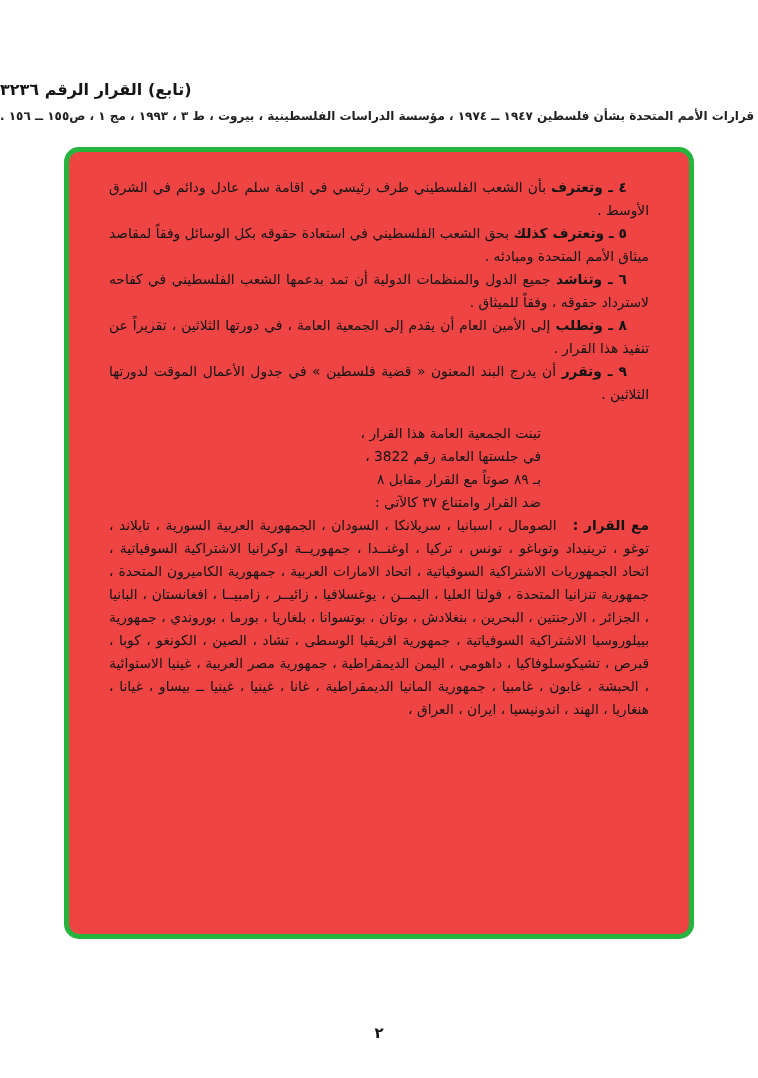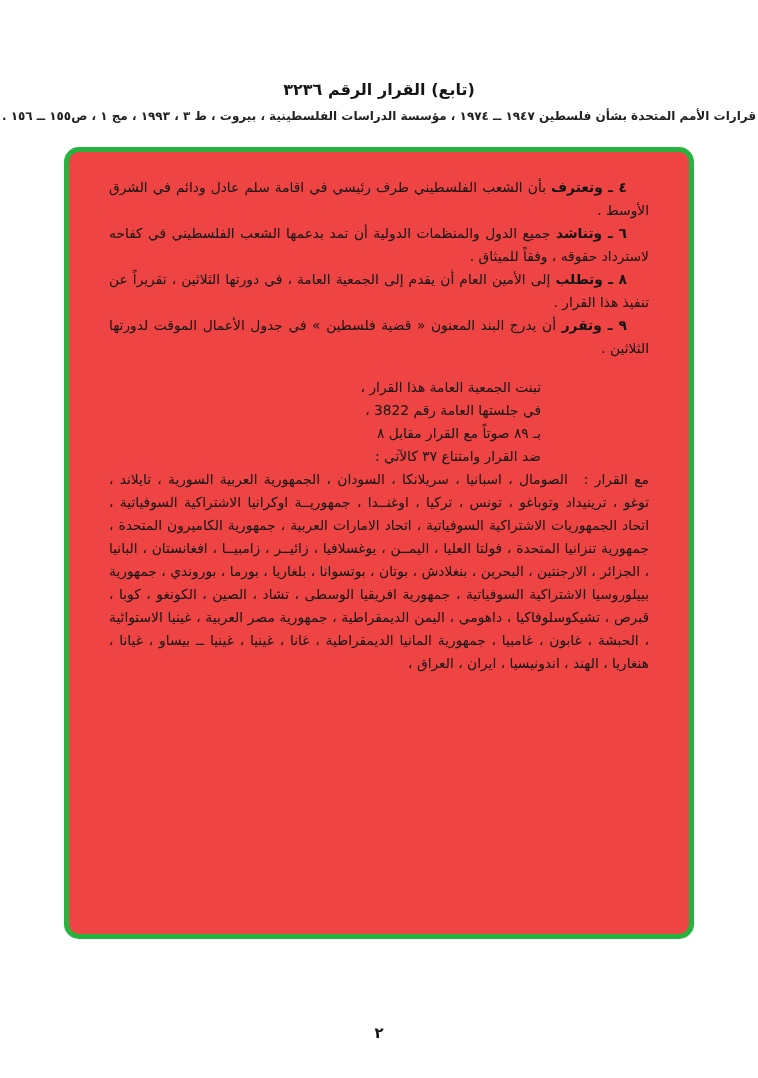--- a/index.html
+++ b/index.html
@@ -7,21 +7,21 @@
   body {
     width: 758px;
     height: 1078px;
     position: relative;
     font-family: "DejaVu Sans", sans-serif;
     color: #161616;
     overflow: hidden;
   }
   .page { width: 758px; height: 1078px; position: relative; }
 
-  .doc-header { text-align: center; padding-top: 80px; direction: rtl; }
+  .doc-header { text-align: left; padding-top: 80px; direction: rtl; }
   .doc-title { font-size: 16px; font-weight: bold; letter-spacing: 0.5px; }
   .doc-citation { font-size: 12px; font-weight: bold; margin-top: 10px; color: #222; }
 
   .frame {
     width: 630px;
     height: 792px;
     margin: 24px auto 0 auto;
     border: 5px solid var(--accent, #27b43e);
     border-radius: 15px;
     padding: 24px 40px 0 40px;
@@ -35,21 +35,21 @@
     text-align: justify;
     color: #141414;
   }
   .para { text-indent: 22px; margin: 0; }
   .lead { font-weight: bold; }
 
   .adoption { margin: 16px 108px 0 0; }
   .adoption p { text-align: right; text-indent: 0; }
 
   .vote-para { margin: 0; }
-  .vote-label { margin-left: 16px; white-space: nowrap; }
+  .vote-label { margin-left: 16px; white-space: nowrap; font-weight: bold; }
 
   .page-number {
     position: absolute;
     bottom: 36px;
     left: 0;
     width: 100%;
     text-align: center;
     font-weight: bold;
     font-size: 15px;
   }
@@ -62,20 +62,21 @@
   <header class="doc-header">
     <h1 class="doc-title">(تابع) القرار الرقم ٣٢٣٦</h1>
     <p class="doc-citation">قرارات الأمم المتحدة بشأن فلسطين ١٩٤٧ ــ ١٩٧٤ ، مؤسسة الدراسات الفلسطينية ، بيروت ، ط ٣ ، ١٩٩٣ ، مج ١ ، ص١٥٥ ــ ١٥٦ .</p>
   </header>
 
   <div class="frame">
     <div class="text-block" lang="ar" dir="rtl">
 
       <p class="para"><span class="lead">٤ ـ وتعترف</span><span> بأن الشعب الفلسطيني طرف رئيسي في اقامة سلم عادل ودائم في الشرق الأوسط .</span></p>
 
+      <p class="para"><span class="lead">٥ ـ وتعترف كذلك</span><span> بحق الشعب الفلسطيني في استعادة حقوقه بكل الوسائل وفقاً لمقاصد ميثاق الأمم المتحدة ومبادئه .</span></p>
 
       <p class="para"><span class="lead">٦ ـ وتناشد</span><span> جميع الدول والمنظمات الدولية أن تمد بدعمها الشعب الفلسطيني في كفاحه لاسترداد حقوقه ، وفقاً للميثاق .</span></p>
 
 
       <p class="para"><span class="lead">٨ ـ وتطلب</span><span> إلى الأمين العام أن يقدم إلى الجمعية العامة ، في دورتها الثلاثين ، تقريراً عن تنفيذ هذا القرار .</span></p>
 
       <p class="para"><span class="lead">٩ ـ وتقرر</span><span> أن يدرج البند المعنون « قضية فلسطين » في جدول الأعمال الموقت لدورتها الثلاثين .</span></p>
 
       <div class="adoption">
         <p>تبنت الجمعية العامة هذا القرار ،</p>

